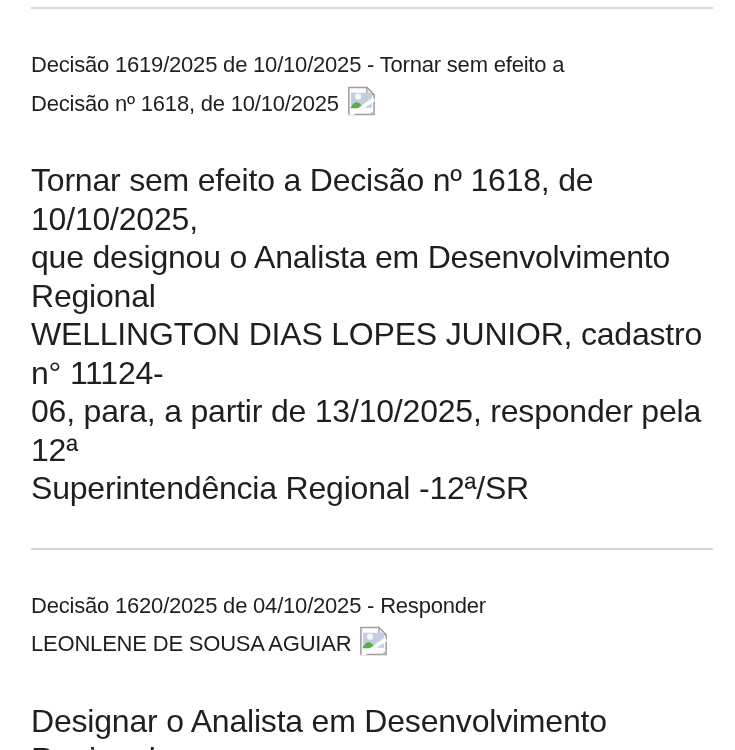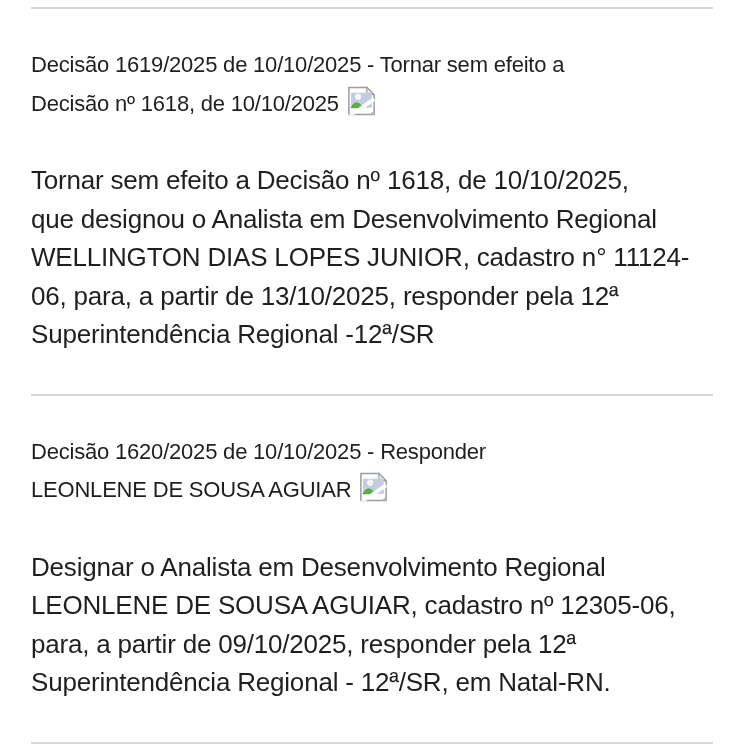--- a/index.html
+++ b/index.html
@@ -28,21 +28,21 @@
   hr.divider.bottom { margin-top: 40px; }
   .decision-heading {
     margin: 37px 0 0 0;
     font-size: 22px;
     font-weight: 400;
     line-height: 38.5px;
     letter-spacing: -0.2px;
   }
   .decision-body {
     margin: 38px 0 0 0;
-    font-size: 26px;
+    font-size: 32px;
     font-weight: 400;
     line-height: 38.5px;
     letter-spacing: -0.2px;
   }
   .txt { white-space: pre-line; }
   .img-icon {
     display: inline-block;
     width: 31px;
     height: 32px;
     vertical-align: -6px;
@@ -70,21 +70,21 @@
     <p class="decision-body"><span class="txt">Tornar sem efeito a Decisão nº 1618, de 10/10/2025,
 que designou o Analista em Desenvolvimento Regional
 WELLINGTON DIAS LOPES JUNIOR, cadastro n° 11124-
 06, para, a partir de 13/10/2025, responder pela 12ª
 Superintendência Regional -12ª/SR</span></p>
   </section>
 
   <hr class="divider mid">
 
   <section>
-    <h2 class="decision-heading"><span class="txt">Decisão 1620/2025 de 10/10/2025 - Responder
+    <h2 class="decision-heading"><span class="txt">Decisão 1620/2025 de 04/10/2025 - Responder
 LEONLENE DE SOUSA AGUIAR</span><svg class="img-icon" viewBox="0 0 32 32" xmlns="http://www.w3.org/2000/svg">
         <path d="M3 2 H21.5 L29 9.5 V30 H3 Z" fill="#fdfdfd" stroke="#9e9e9e" stroke-width="1.6"></path>
         <path d="M21.5 2 V9.5 H29 Z" fill="#e9e9e9" stroke="#9e9e9e" stroke-width="1.2"></path>
         <rect x="5.2" y="7.5" width="21.5" height="15.5" fill="#c2cedd"></rect>
         <circle cx="12.5" cy="11.5" r="3.2" fill="#f3f6f9"></circle>
         <path d="M5.2 23 Q10 13.5 16.5 21.5 L17.5 23 Z" fill="#5bb043" stroke="#4a9a35" stroke-width="0.8"></path>
         <path d="M24 30 L29 26 V30 Z" fill="#b9b9b9"></path>
         <path d="M2.5 30.5 L28 12 L30 16 L8 30.5 Z" fill="#ffffff" opacity="0.95"></path>
       </svg></h2>
     <p class="decision-body"><span class="txt">Designar o Analista em Desenvolvimento Regional

